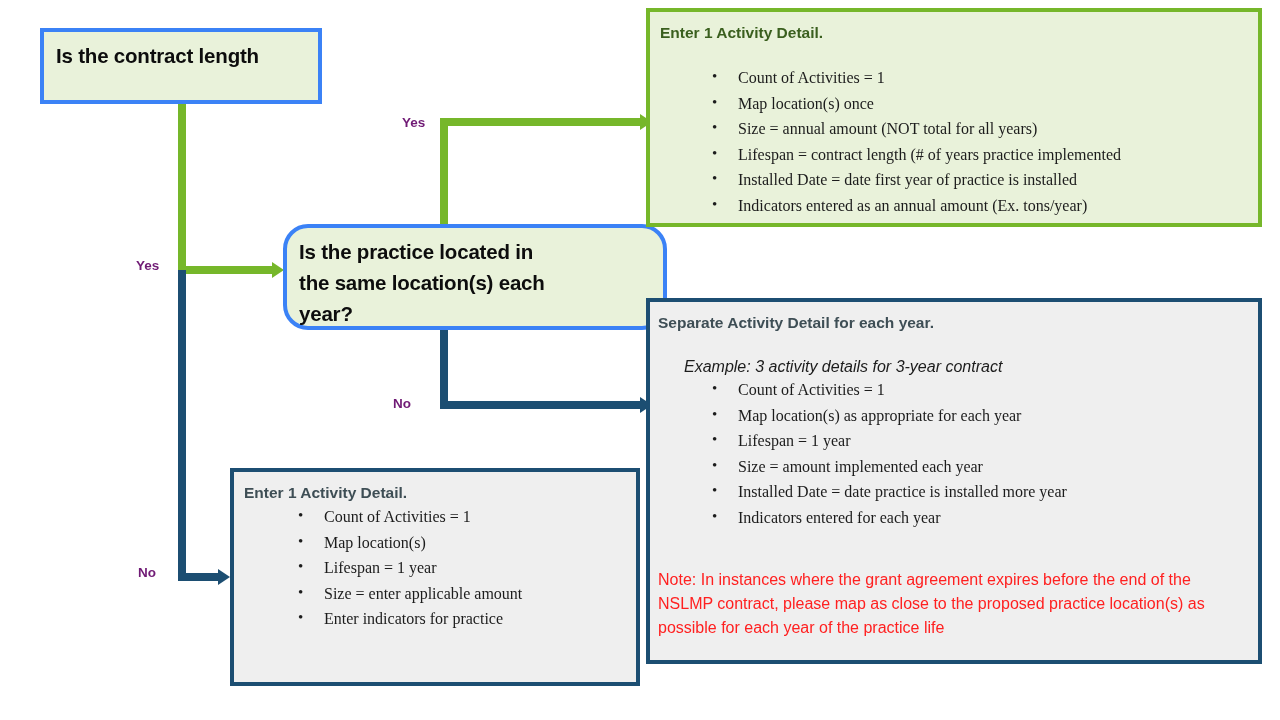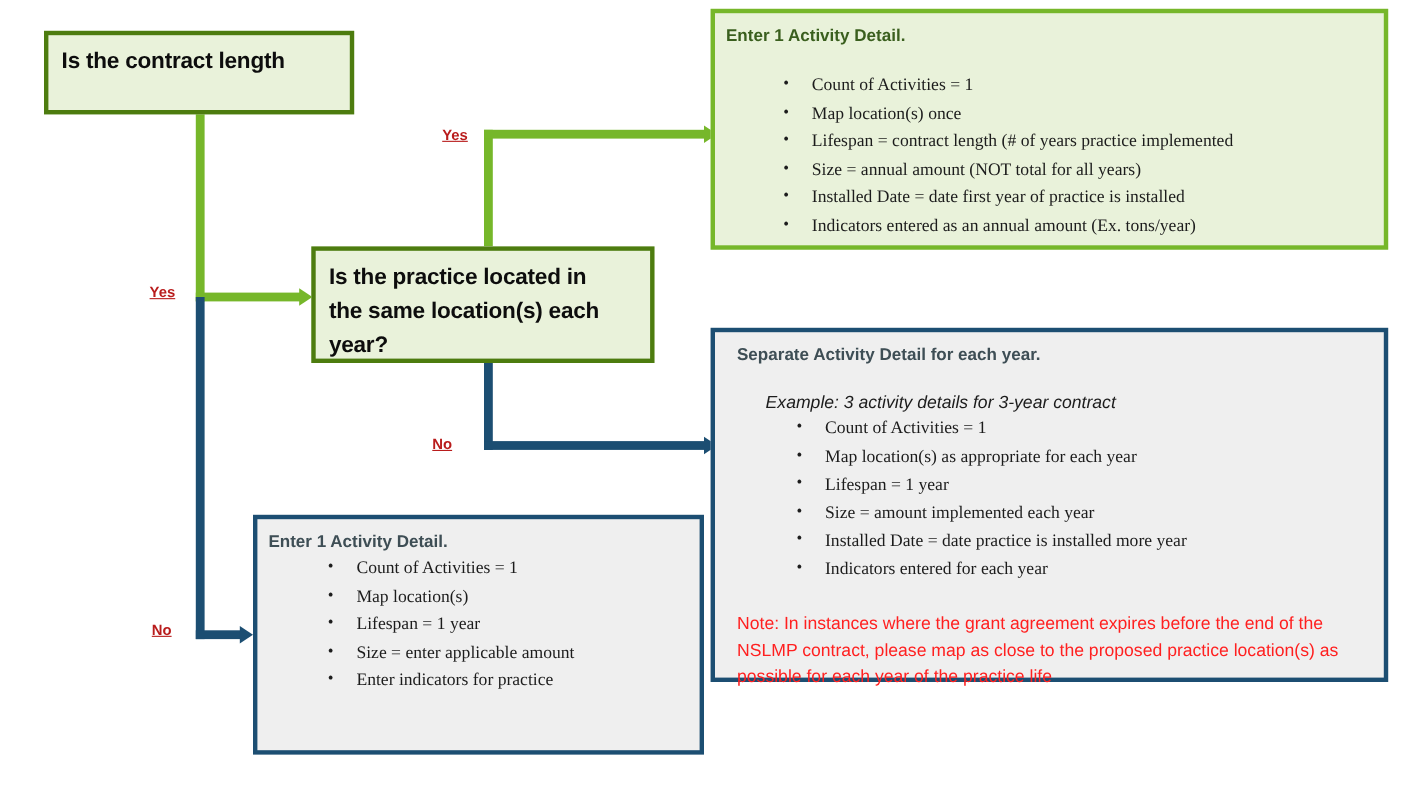--- a/index.html
+++ b/index.html
@@ -17,21 +17,21 @@
     background: #ffffff;
     overflow: hidden;
   }
 
   
   .abs { position: absolute; box-sizing: border-box; }
 
   
   .decision-box {
     background: #E9F2DA;
-    border: 4px solid #4d7c0f;
+    border: 4px solid #3b82f6;
     font-weight: bold;
     color: #0d0d0d;
     letter-spacing: -0.2px;
   }
   .decision-box .qtext {
     font-size: 20.5px;
     line-height: 31px;
     font-weight: bold;
   }
 
@@ -87,23 +87,22 @@
     color: #1c1c1c;
   }
 
   
   .conn-green { background: #76B72A; }
   .conn-navy  { background: #1C4E72; }
 
   .edge-label {
     font-size: 13.5px;
     font-weight: bold;
-    color: #b91c1c;
+    color: #701a75;
     white-space: nowrap;
-    text-decoration: underline;
   }
 
   .arrow-right {
     width: 0; height: 0;
     border-top: 8px solid transparent;
     border-bottom: 8px solid transparent;
   }
   .arrow-right.green { border-left: 12px solid #76B72A; }
   .arrow-right.navy  { border-left: 12px solid #1C4E72; }
 </style>
@@ -130,50 +129,50 @@
 
   <div class="abs conn-navy" style="left:440px; top:326px; width:8px; height:83px;"></div>
   <div class="abs conn-navy" style="left:440px; top:401px; width:208px; height:8px;"></div>
   <div class="abs arrow-right navy" style="left:640px; top:397px;"></div>
   <div class="abs edge-label" style="left:393px; top:396px;">No</div>
 
   <div class="abs decision-box" style="left:40px; top:28px; width:282px; height:76px; padding:8px 0 0 12px;">
     <div class="qtext">Is the contract length</div>
   </div>
 
-  <div class="abs decision-box" style="left:283px; top:224px; width:312px; height:106px; padding:8px 0 0 12px;">
+  <div class="abs decision-box" style="left:283px; top:224px; width:384px; height:106px; padding:8px 0 0 12px;border-radius:25px;">
     <div class="qtext">Is the practice located in</div>
     <div class="qtext">the same location(s) each</div>
     <div class="qtext">year?</div>
   </div>
 
   <div class="abs panel-green" style="left:646px; top:8px; width:616px; height:219px; padding:12px 6px 0 10px;">
     <div class="panel-head-green">Enter 1 Activity Detail.</div>
     <ul class="bullets" style="margin-top:23px; margin-left:52px;">
       <li>Count of Activities = 1</li>
       <li>Map location(s) once</li>
+      <li>Size = annual amount (NOT total for all years)</li>
       <li>Lifespan = contract length (# of years practice implemented</li>
-      <li>Size = annual amount (NOT total for all years)</li>
       <li>Installed Date = date first year of practice is installed</li>
       <li>Indicators entered as an annual amount (Ex. tons/year)</li>
     </ul>
   </div>
 
-  <div class="abs panel-blue" style="left:646px; top:298px; width:616px; height:322px; padding:12px 8px 0 20px;">
+  <div class="abs panel-blue" style="left:646px; top:298px; width:616px; height:366px; padding:12px 8px 0 8px;">
     <div class="panel-head-blue">Separate Activity Detail for each year.</div>
     <div class="panel-example" style="margin-top:26px;margin-left:26px;">Example: 3 activity details for 3-year contract</div>
     <ul class="bullets" style="margin-top:1px; margin-left:54px;">
       <li>Count of Activities = 1</li>
       <li>Map location(s) as appropriate for each year</li>
       <li>Lifespan = 1 year</li>
       <li>Size = amount implemented each year</li>
       <li>Installed Date = date practice is installed more year</li>
       <li>Indicators entered for each year</li>
     </ul>
-    <div class="panel-note" style="margin-top:26px; width:568px;">Note: In instances where the grant agreement expires before the end of the NSLMP contract, please map as close to the proposed practice location(s) as possible for each year of the practice life</div>
+    <div class="panel-note" style="margin-top:38px; width:568px;">Note: In instances where the grant agreement expires before the end of the NSLMP contract, please map as close to the proposed practice location(s) as possible for each year of the practice life</div>
   </div>
 
   <div class="abs panel-blue" style="left:230px; top:468px; width:410px; height:218px; padding:12px 6px 0 10px;">
     <div class="panel-head-blue">Enter 1 Activity Detail.</div>
     <ul class="bullets" style="margin-top:2px; margin-left:54px; width:330px;">
       <li>Count of Activities = 1</li>
       <li>Map location(s)</li>
       <li>Lifespan = 1 year</li>
       <li>Size = enter applicable amount</li>
       <li>Enter indicators for practice</li>

